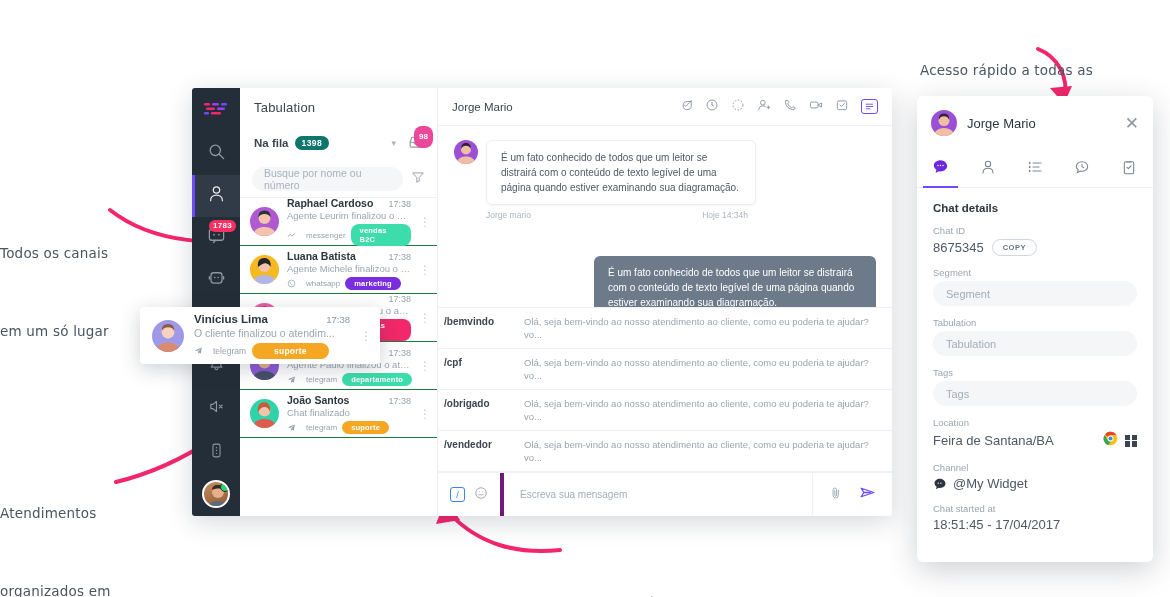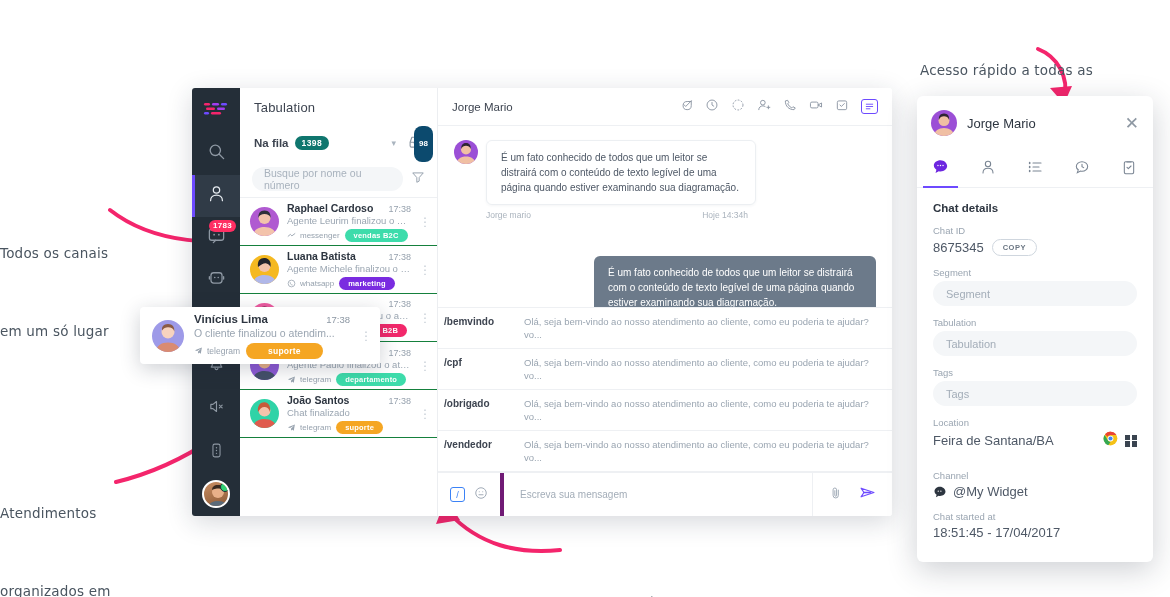--- a/index.html
+++ b/index.html
@@ -72,41 +72,41 @@
   .listcol-title { font-size: 13px; color: #3d4450; letter-spacing: .2px; }
   .queue-row { height: 34px; display: flex; align-items: center; padding: 0 12px 0 14px; gap: 6px; }
   .queue-label { font-size: 11.5px; font-weight: 700; color: #3d4450; }
   .queue-count {
     background: #0f766e; color: #fff; font-size: 8.5px; font-weight: 700;
     border-radius: 9px; padding: 2px 7px; letter-spacing: .4px;
   }
   .queue-caret { margin-left: auto; color: #aab4bf; font-size: 9px; }
   .inbox-wrap { position: relative; margin-left: 6px; color: #8c97a3; }
   .inbox-badge {
-    position: absolute; top: -7px; right: -8px; background: #0c4a6e; color: #fff;
-    font-size: 8px; font-weight: 700; border-radius: 8px; padding: 13px 5px; line-height: 10px;
+    position: absolute; top: -7px; right: -8px; background: #ec4899; color: #fff;
+    font-size: 8px; font-weight: 700; border-radius: 8px; padding: 6px 5px; line-height: 10px;
   }
   .search-row { height: 38px; display: flex; align-items: center; gap: 8px; padding: 0 12px 0 12px; border-bottom: 1px solid #eef0f3; }
   .search-box {
     flex: 1; height: 24px; background: #f4f6f8; border-radius: 13px;
     display: flex; align-items: center; padding: 0 12px;
     font-size: 10.5px; color: #a8b2bd;
   }
   .filter-icon { color: #97a2ae; }
 
   .chatlist { flex: 1; overflow: hidden; }
   .chatrow { height: 48px; display: flex; align-items: center; gap: 8px; padding: 0 8px 0 10px; border-bottom: 1px solid #15803d; position: relative; }
   .cr-av { width: 29px; height: 29px; border-radius: 50%; flex: 0 0 29px; position: relative; overflow: hidden; }
   .cr-body { flex: 1; min-width: 0; }
   .cr-top { display: flex; align-items: baseline; }
   .cr-name { font-size: 10.5px; font-weight: 700; color: #2d3540; white-space: nowrap; overflow: hidden; text-overflow: ellipsis; }
   .cr-time { margin-left: auto; font-size: 9px; color: #97a2ae; padding-left: 6px; }
   .cr-snip { font-size: 9.5px; color: #9aa5b1; margin-top: 1px; white-space: nowrap; overflow: hidden; text-overflow: ellipsis; }
   .cr-tags { display: flex; align-items: center; gap: 5px; margin-top: 3px; }
-  .chan { font-size: 8px; color: #97a2ae; display: flex; align-items: center; gap: 4px; }
+  .chan { font-size: 8px; color: #97a2ae; display: flex; align-items: center; gap: 10px; }
   .tag { font-size: 7.5px; color: #fff; font-weight: 700; border-radius: 8px; padding: 2px 9px; letter-spacing: .2px; }
   .cr-more { color: #c3cbd4; font-size: 12px; letter-spacing: 0; line-height: 4px; width: 10px; text-align: center; }
 
   
   .convo { flex: 1; display: flex; flex-direction: column; background: #fff; min-width: 0; }
   .convo-head { height: 38px; display: flex; align-items: center; padding: 0 14px; border-bottom: 1px solid #eef0f3; }
   .convo-name { font-size: 11.5px; color: #3d4450; font-weight: 400; }
   .convo-icons { margin-left: auto; display: flex; align-items: center; gap: 12px; color: #8b94a3; }
   .icon-boxed { border: 1.3px solid #6d4aff; border-radius: 3px; padding: 1px 2px; display: flex; color: #6d4aff; }
 
@@ -155,21 +155,21 @@
   .d-tab { flex: 1; display: flex; align-items: center; justify-content: center; color: #7a8593; position: relative; }
   .d-tab.active { color: #6d27e0; }
   .d-tab.active::after { content: ""; position: absolute; left: 6px; right: 6px; bottom: -1px; height: 2.5px; background: #6d4aff; }
   .d-body { flex: 1; padding: 14px 16px; overflow: hidden; }
   .d-sec-title { font-size: 11.5px; font-weight: 700; color: #2d3540; margin-bottom: 11px; }
   .d-lab { font-size: 9.5px; color: #9aa5b1; margin-bottom: 3px; }
   .d-val { font-size: 13px; color: #4e5866; }
   .d-idrow { display: flex; align-items: center; gap: 8px; margin-bottom: 11px; }
   .copy-btn { border: 1px solid #cfd6de; border-radius: 11px; font-size: 7.5px; font-weight: 700; color: #6b7683; padding: 3px 10px; letter-spacing: .5px; }
   .d-field { background: #f4f6f8; border-radius: 13px; height: 25px; display: flex; align-items: center; padding: 0 13px; font-size: 11px; color: #a3adb8; margin-bottom: 11px; }
-  .d-locrow { display: flex; align-items: center; margin-bottom: 20px; }
+  .d-locrow { display: flex; align-items: center; margin-bottom: 12px; }
   .d-locicons { margin-left: auto; display: flex; align-items: center; gap: 7px; }
   .d-chanrow { display: flex; align-items: center; gap: 6px; margin-bottom: 12px; }
   .win-glyph { width: 12px; height: 12px; display: grid; grid-template-columns: 1fr 1fr; grid-template-rows: 1fr 1fr; gap: 1.5px; }
   .win-glyph i { background: #3a4450; display: block; }
 </style>
 </head>
 <body>
 
 <div id="root">
 

